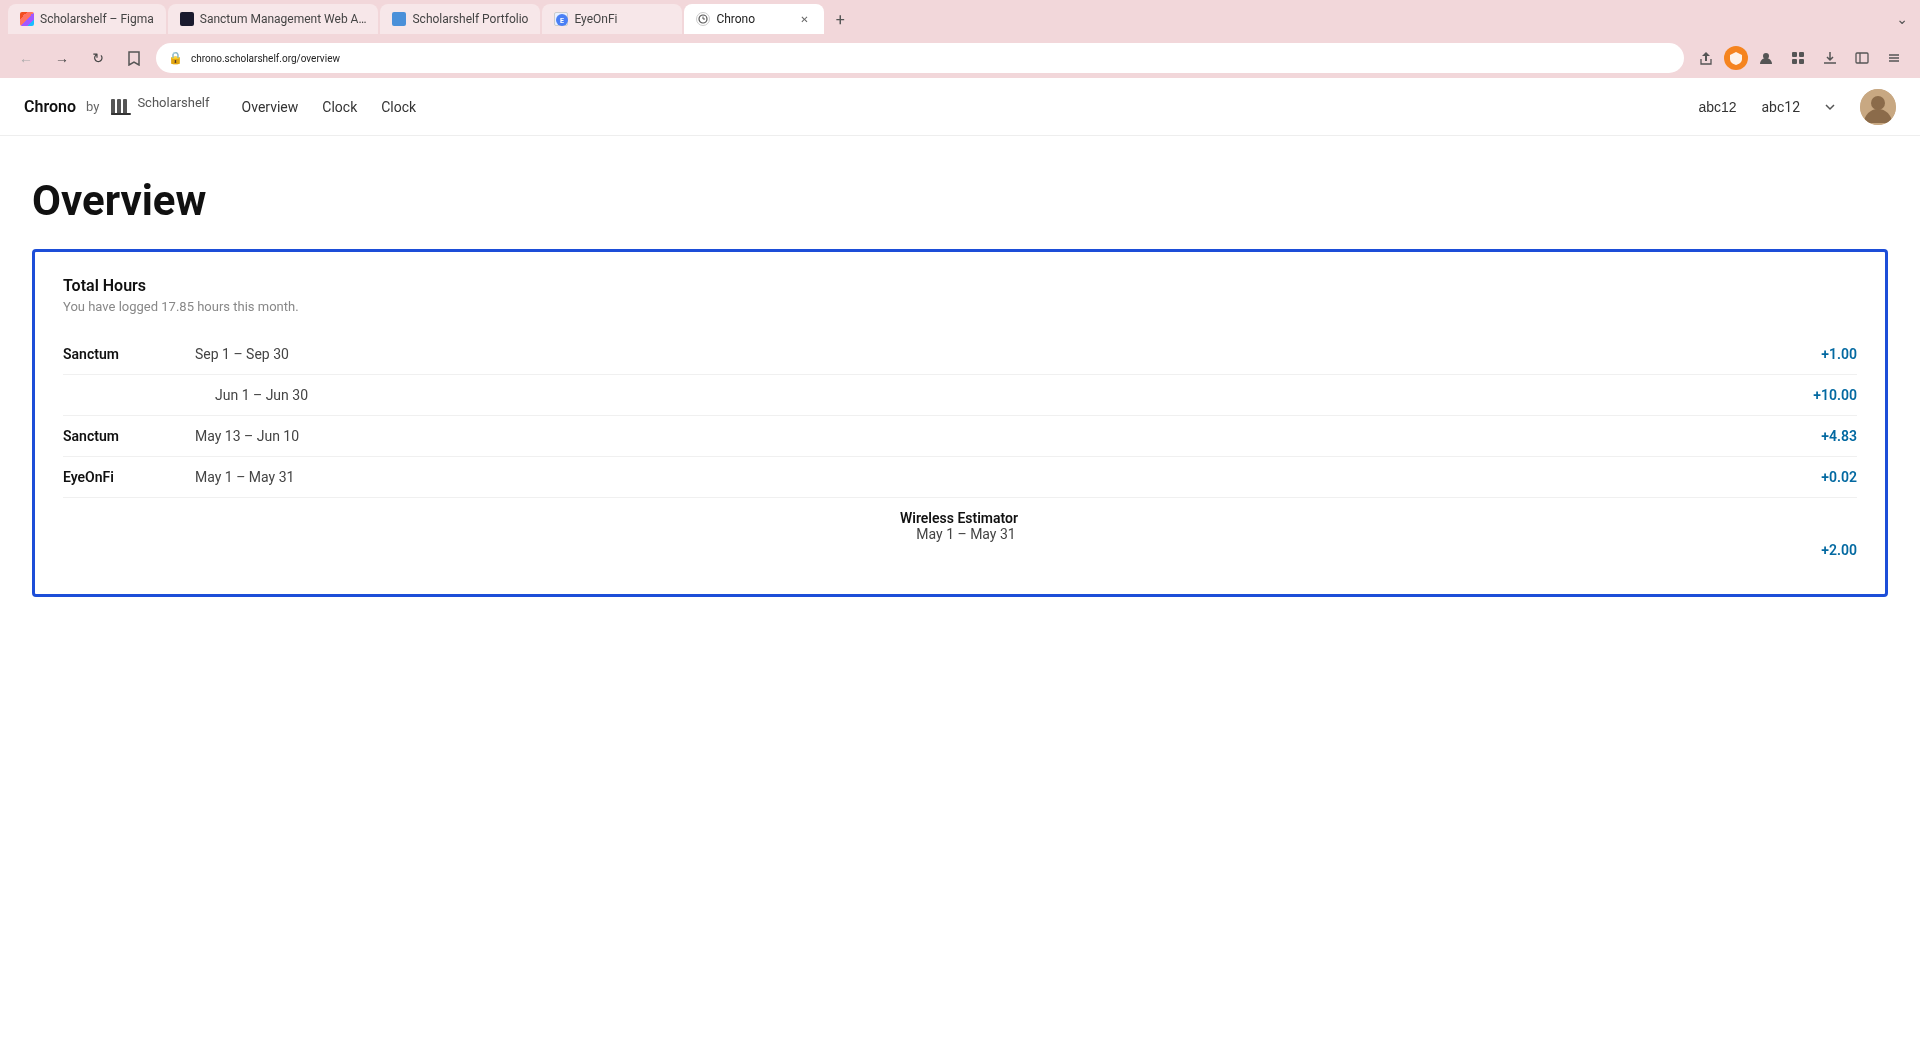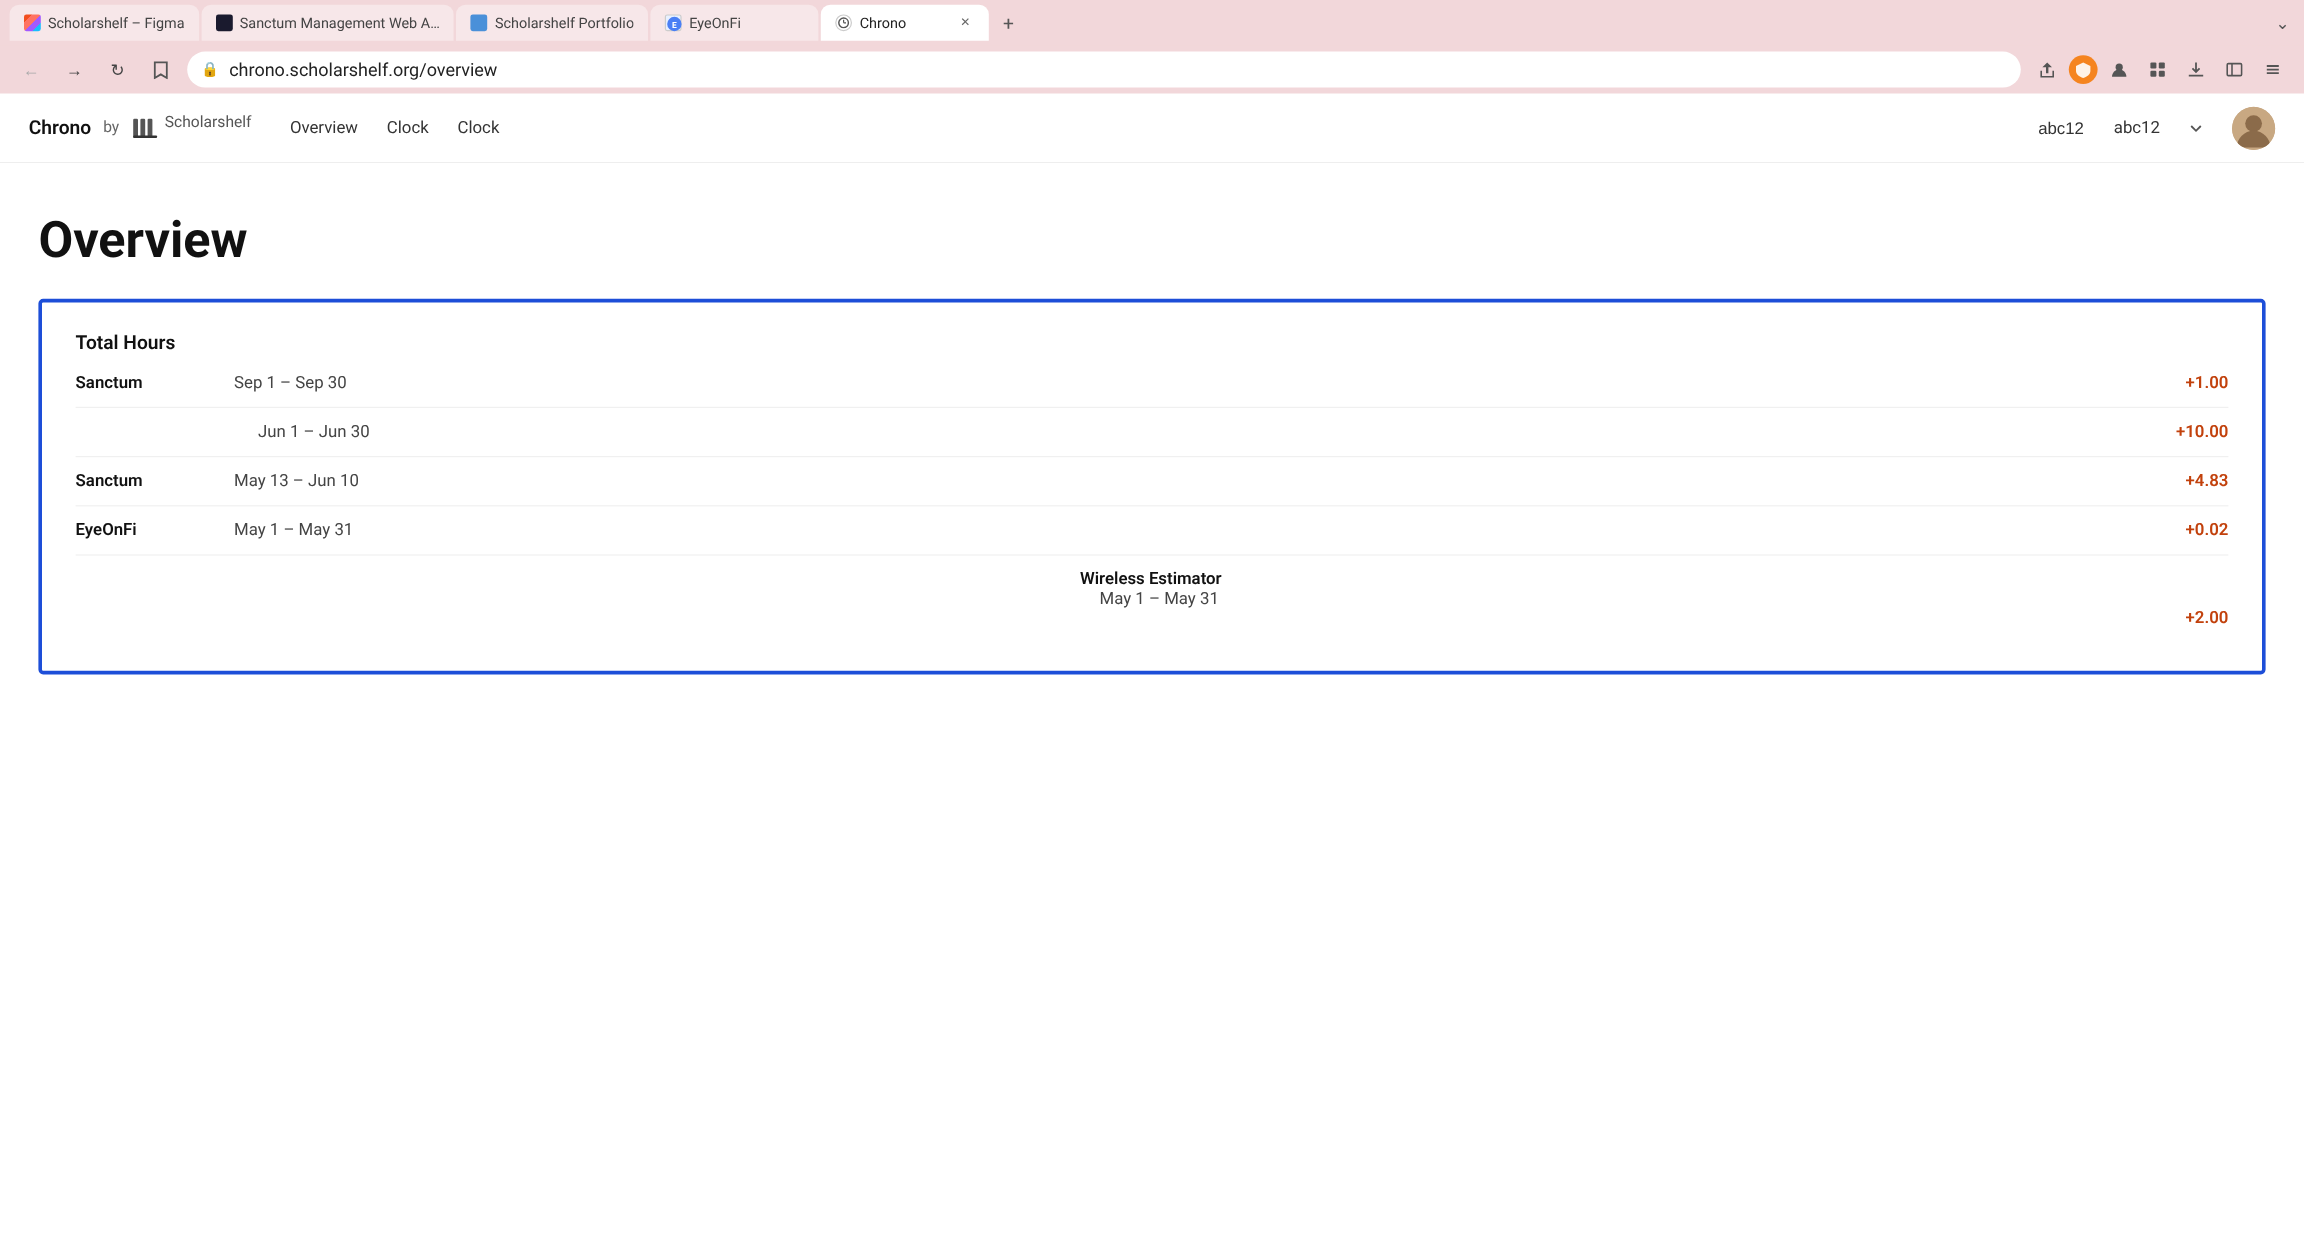--- a/index.html
+++ b/index.html
@@ -25,21 +25,21 @@
     .favicon-portfolio { background: #4a90d9; }
     .favicon-eyeonfi { background: #e8f0ff; border: 1px solid #ccc; }
 
     
     .address-bar { display: flex; align-items: center; height: 40px; padding: 0 12px; gap: 8px; background: #f2d7da; }
     .nav-btn { width: 28px; height: 28px; border-radius: 50%; display: flex; align-items: center; justify-content: center; font-size: 14px; color: #444; cursor: pointer; }
     .nav-btn.disabled { color: #aaa; cursor: default; }
     .bookmark-btn { width: 28px; height: 28px; display: flex; align-items: center; justify-content: center; color: #555; cursor: pointer; }
     .url-bar { flex: 1; display: flex; align-items: center; background: #fff; border-radius: 20px; height: 30px; padding: 0 12px; gap: 8px; }
     .url-icon { font-size: 12px; color: #555; }
-    .url-text { font-size: 15px; color: #222; flex: 1; }
+    .url-text { font-size: 10px; color: #222; flex: 1; }
     .browser-actions { display: flex; align-items: center; gap: 4px; margin-left: auto; }
     .browser-action-btn { width: 28px; height: 28px; display: flex; align-items: center; justify-content: center; font-size: 14px; color: #555; cursor: pointer; border-radius: 50%; }
     .brave-shield { background: #f5841f; border-radius: 50%; width: 24px; height: 24px; display: flex; align-items: center; justify-content: center; color: white; font-size: 11px; }
 
     
     .app-nav { display: flex; align-items: center; height: 58px; padding: 0 24px; border-bottom: 1px solid #eee; background: #fff; }
     .app-logo { display: flex; align-items: center; gap: 6px; margin-right: 32px; }
     .app-name { font-size: 16px; font-weight: 600; color: #111; }
     .app-by { font-size: 13px; color: #666; margin: 0 4px; }
     .scholarshelf-logo { display: flex; align-items: flex-start; gap: 4px; }
@@ -59,21 +59,21 @@
     .card { border: 3px solid #1d4ed8; border-radius: 4px; padding: 24px 28px; }
     .card-title { font-size: 16px; font-weight: 600; color: #111; margin-bottom: 4px; }
     .card-subtitle { font-size: 13px; color: #888; margin-bottom: 20px; }
 
     
     .hours-list { display: flex; flex-direction: column; }
     .hours-row { display: flex; align-items: center; padding: 12px 0; border-bottom: 1px solid #f0f0f0; }
     .hours-row:last-child { border-bottom: none; flex-direction: column; }
     .hours-project { font-size: 14px; font-weight: 600; color: #111; min-width: 120px; }
     .hours-date { font-size: 14px; color: #444; margin-left: 12px; }
-    .hours-amount { margin-left: auto; font-size: 14px; font-weight: 600; color: #c2410c; text-align: center; }
+    .hours-amount { margin-left: auto; font-size: 14px; font-weight: 600; color: #0369a1; text-align: center; }
     .hours-row-indent { padding-left: 20px; }
   </style>
 </head>
 <body>
 
 <div class="browser-chrome">
 
   <div class="tab-bar">
     <div class="tab tab-inactive">
       <div class="tab-favicon favicon-figma"></div>
@@ -206,20 +206,21 @@
       </svg>
     </div>
   </div>
 </div>
 
 <div class="main-content">
   <h1 class="page-title">Overview</h1>
 
   <div class="card">
     <div class="card-title">Total Hours</div>
+    <div class="card-subtitle">You have logged 17.85 hours this month.</div>
 
     <div class="hours-list">
 
       <div class="hours-row">
         <span class="hours-project">Sanctum</span>
         <span class="hours-date">Sep 1 – Sep 30</span>
         <span class="hours-amount">+1.00</span>
       </div>
 
       <div class="hours-row hours-row-indent">

